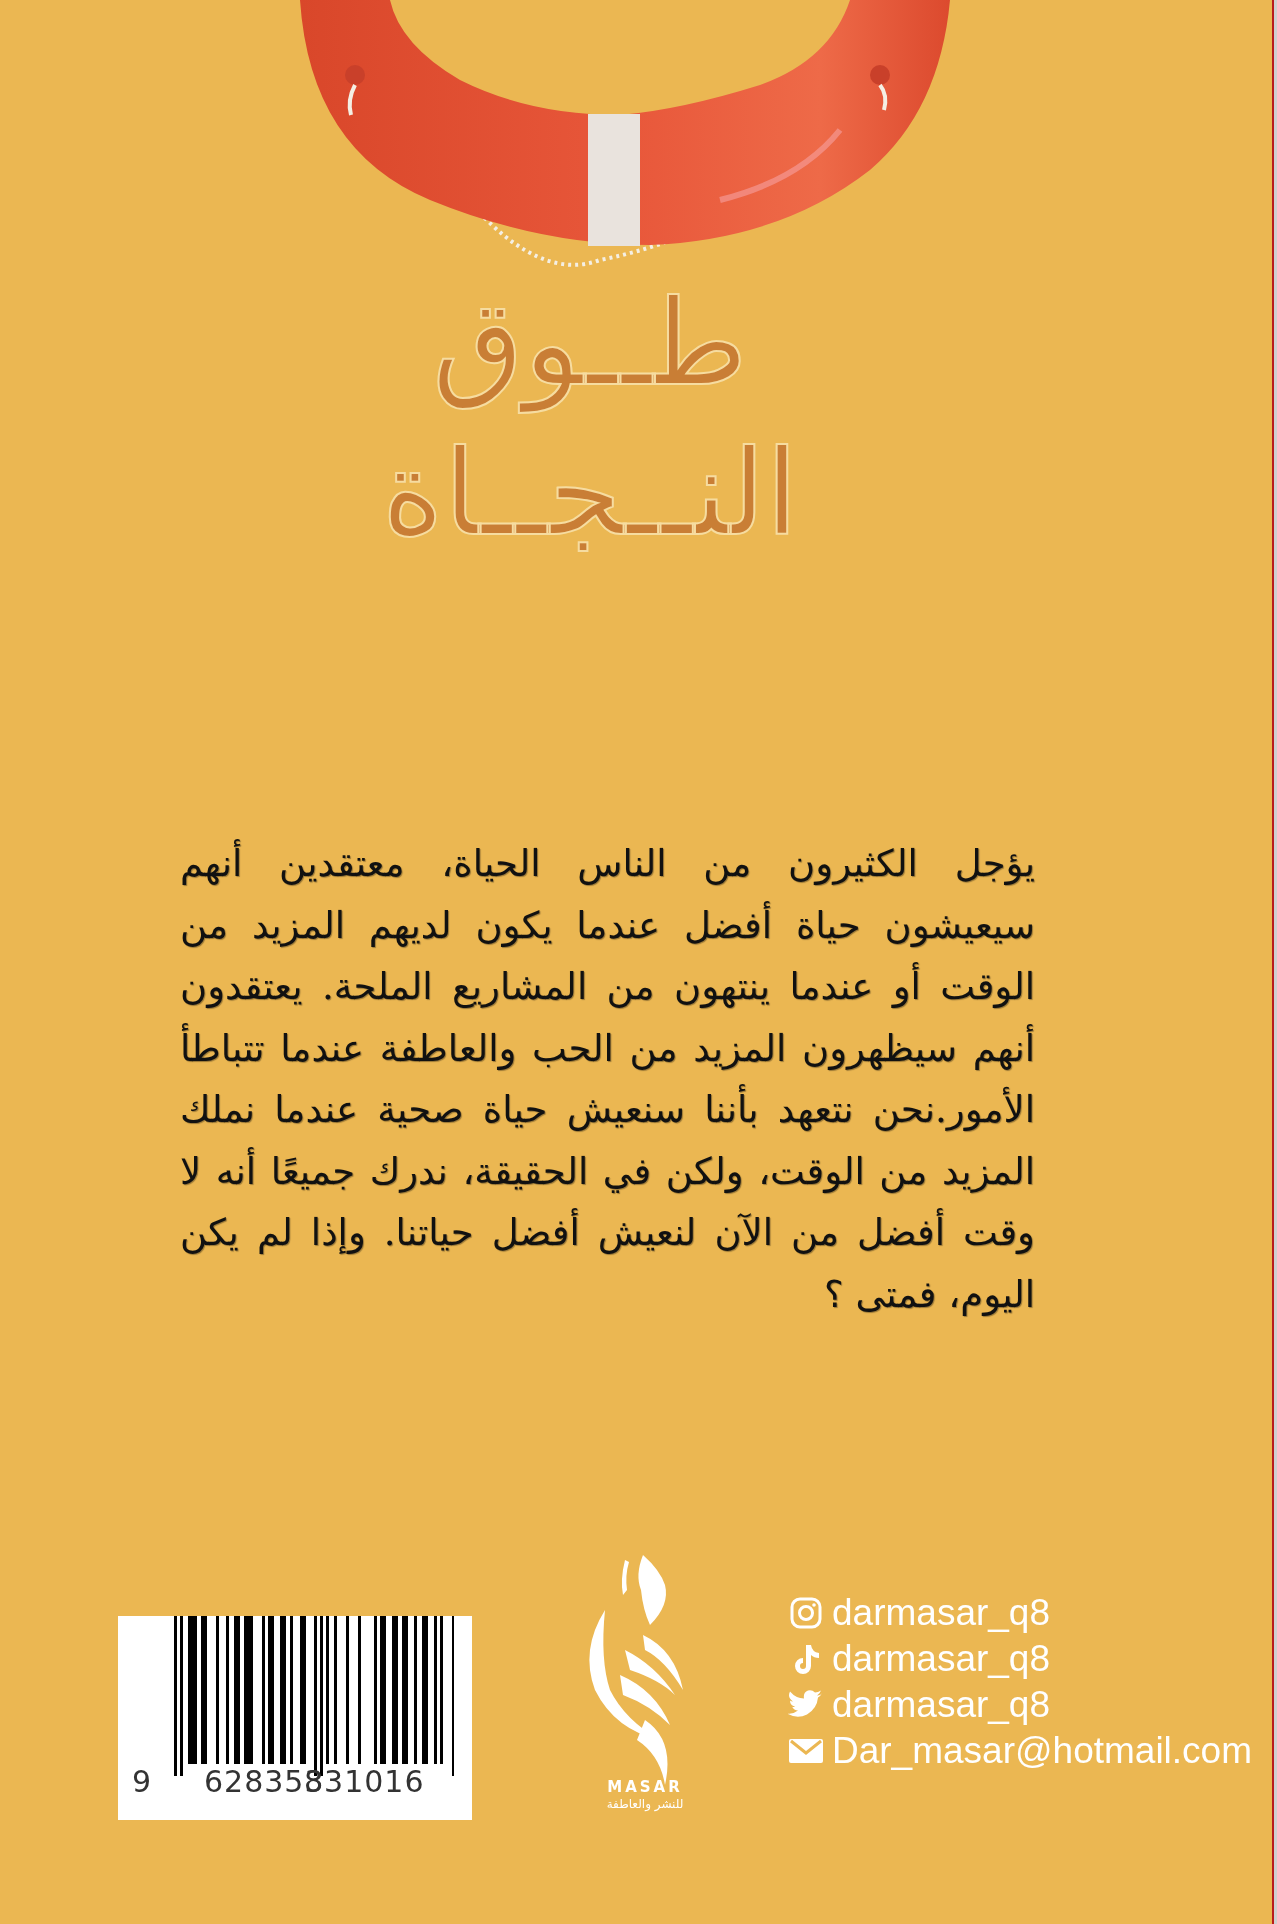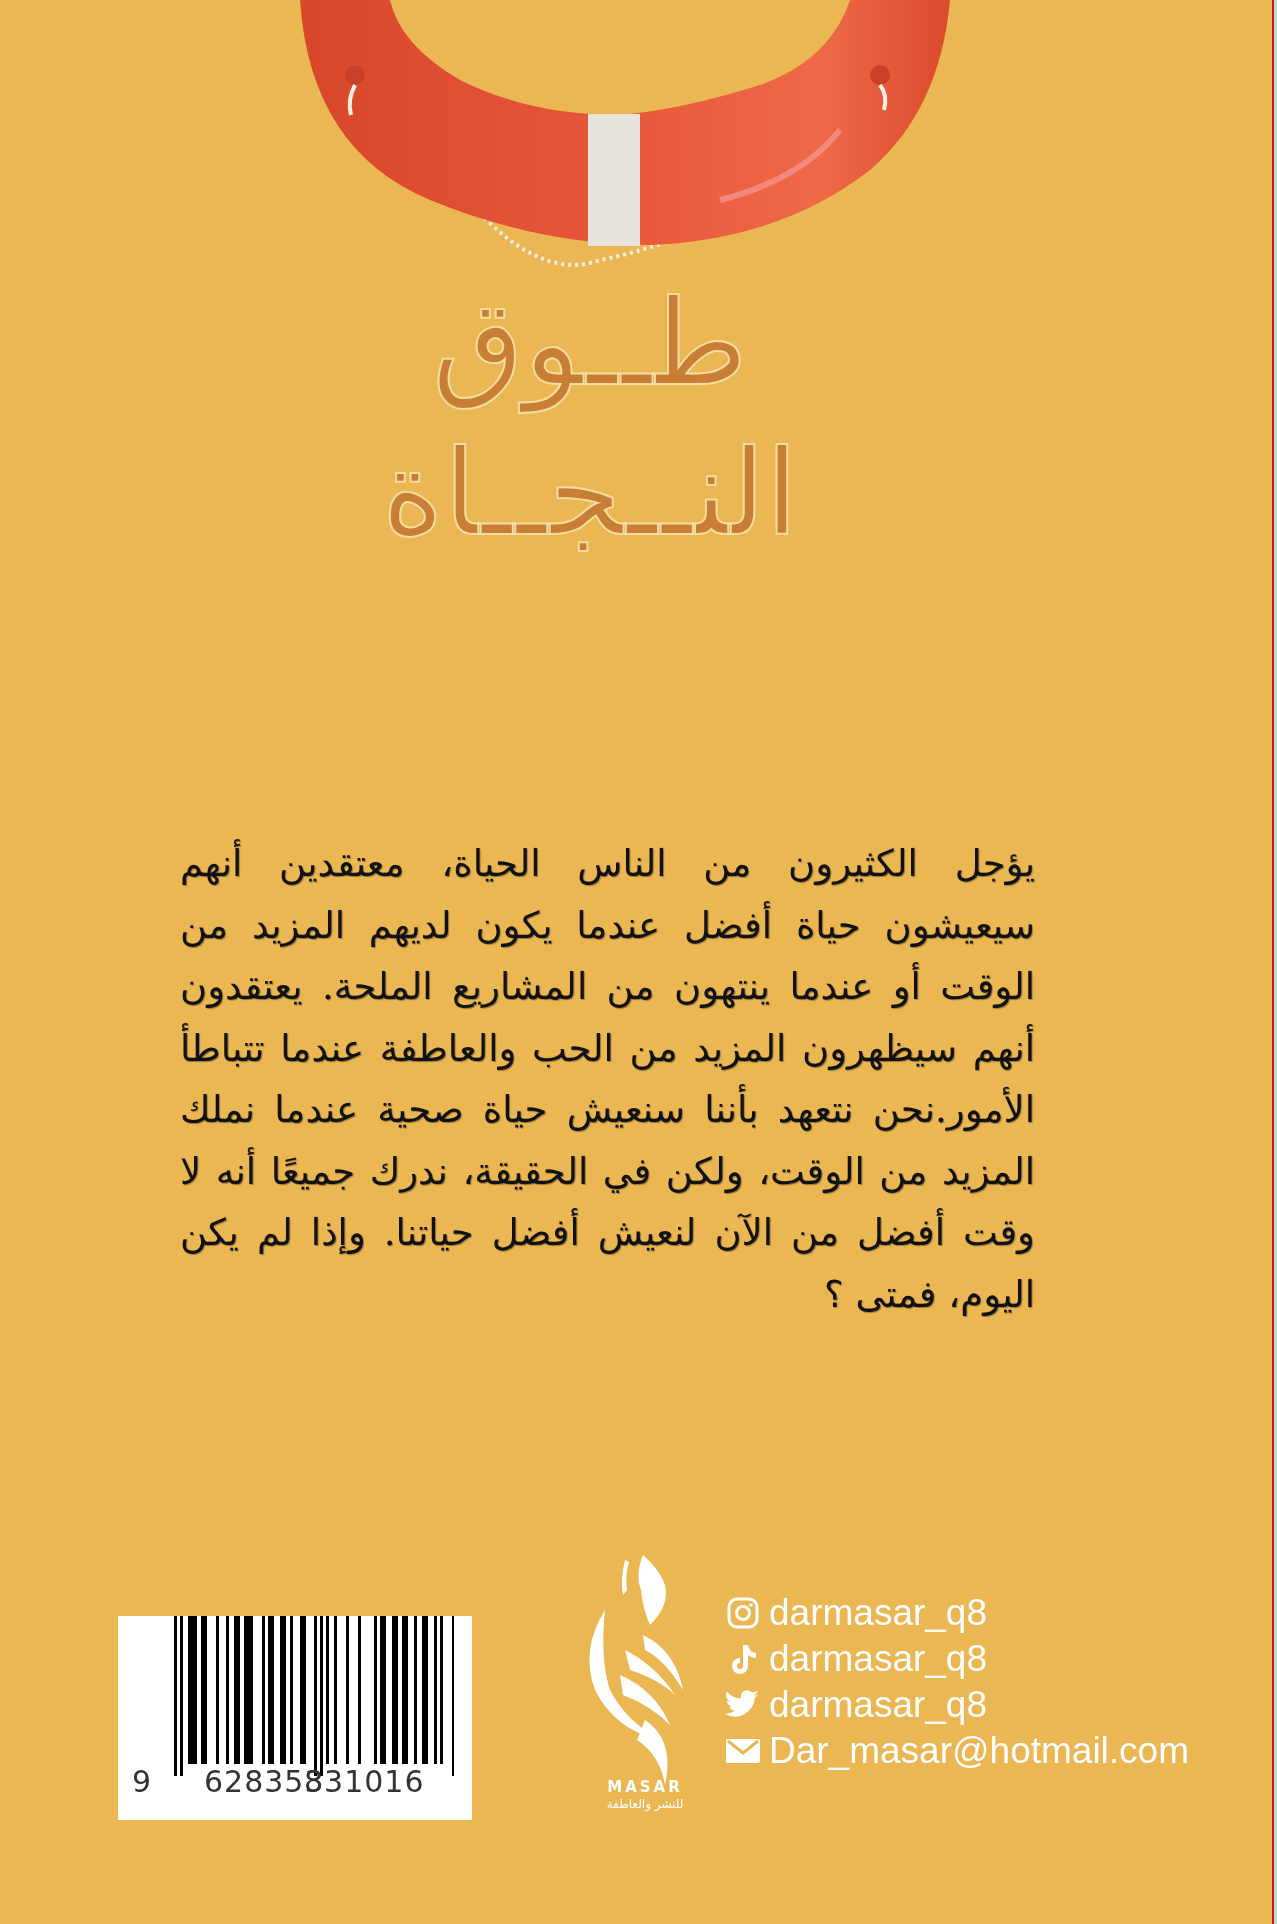--- a/index.html
+++ b/index.html
@@ -20,21 +20,21 @@
   .barcode .digits { position:absolute; left:0; top:148px; width:354px; height:50px;
     font-family:"DejaVu Sans", sans-serif; font-size:30px; color:#333; }
   .barcode .d1 { position:absolute; left:14px; }
   .barcode .d2 { position:absolute; left:86px; letter-spacing:1px; }
   .barcode .d3 { position:absolute; left:186px; letter-spacing:1px; }
   .logo { position:absolute; left:565px; top:1530px; width:140px; height:265px; }
   .logo-name { position:absolute; left:590px; top:1778px; width:110px; text-align:center; color:#fff;
     font-family:"DejaVu Sans", sans-serif; font-size:15px; letter-spacing:3px; font-weight:bold; }
   .logo-sub { position:absolute; left:585px; top:1797px; width:120px; text-align:center; color:#fff;
     font-family:"DejaVu Sans", sans-serif; font-size:12px; direction:rtl; }
-  .contacts { position:absolute; left:723px; top:1590px; }
+  .contacts { position:absolute; left:786px; top:1590px; }
   .contact { display:flex; align-items:center; height:46px; color:#fff;
     font-family:"Liberation Sans", sans-serif; font-size:37px; }
   .contact .ic { width:40px; height:40px; margin-right:6px; display:flex; align-items:center; justify-content:center; }
 </style>
 </head>
 <body>
 
 <div class="cover">
 
   <svg class="ring" viewBox="0 0 1272 280">

